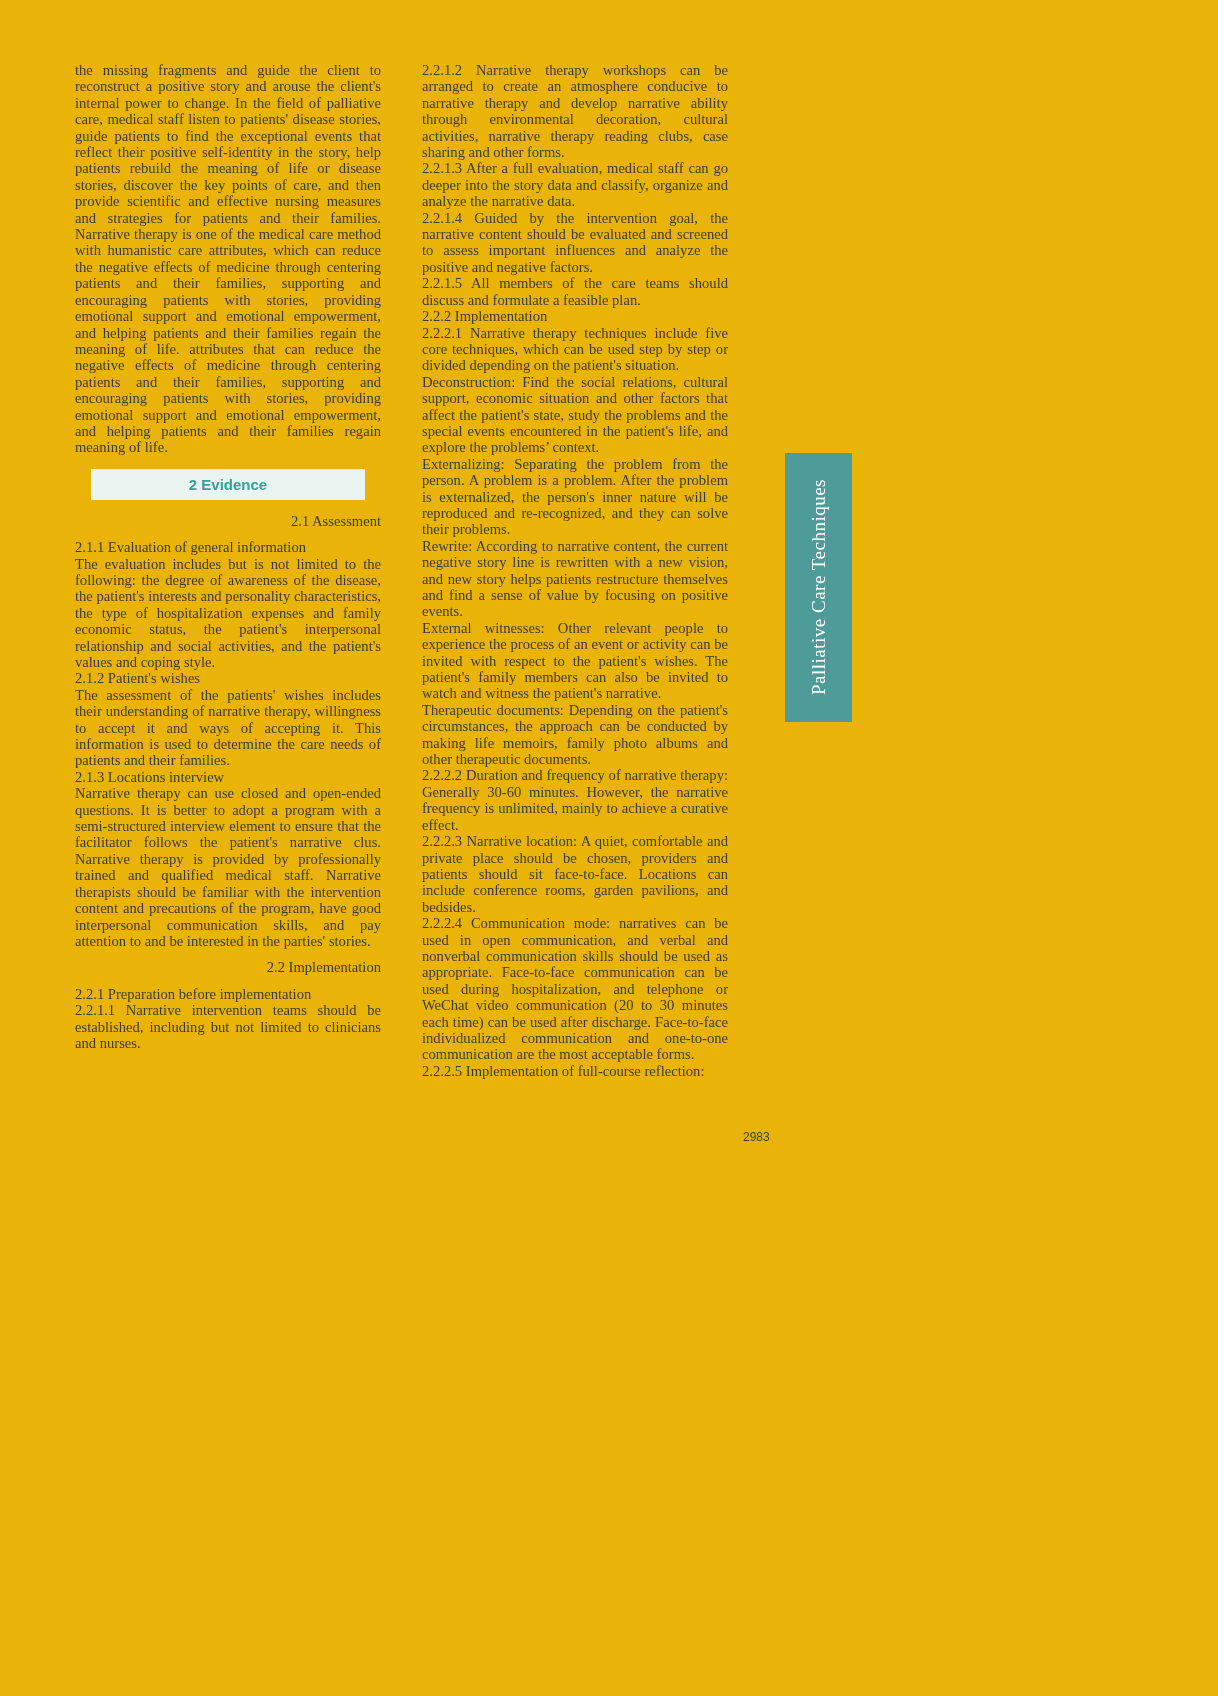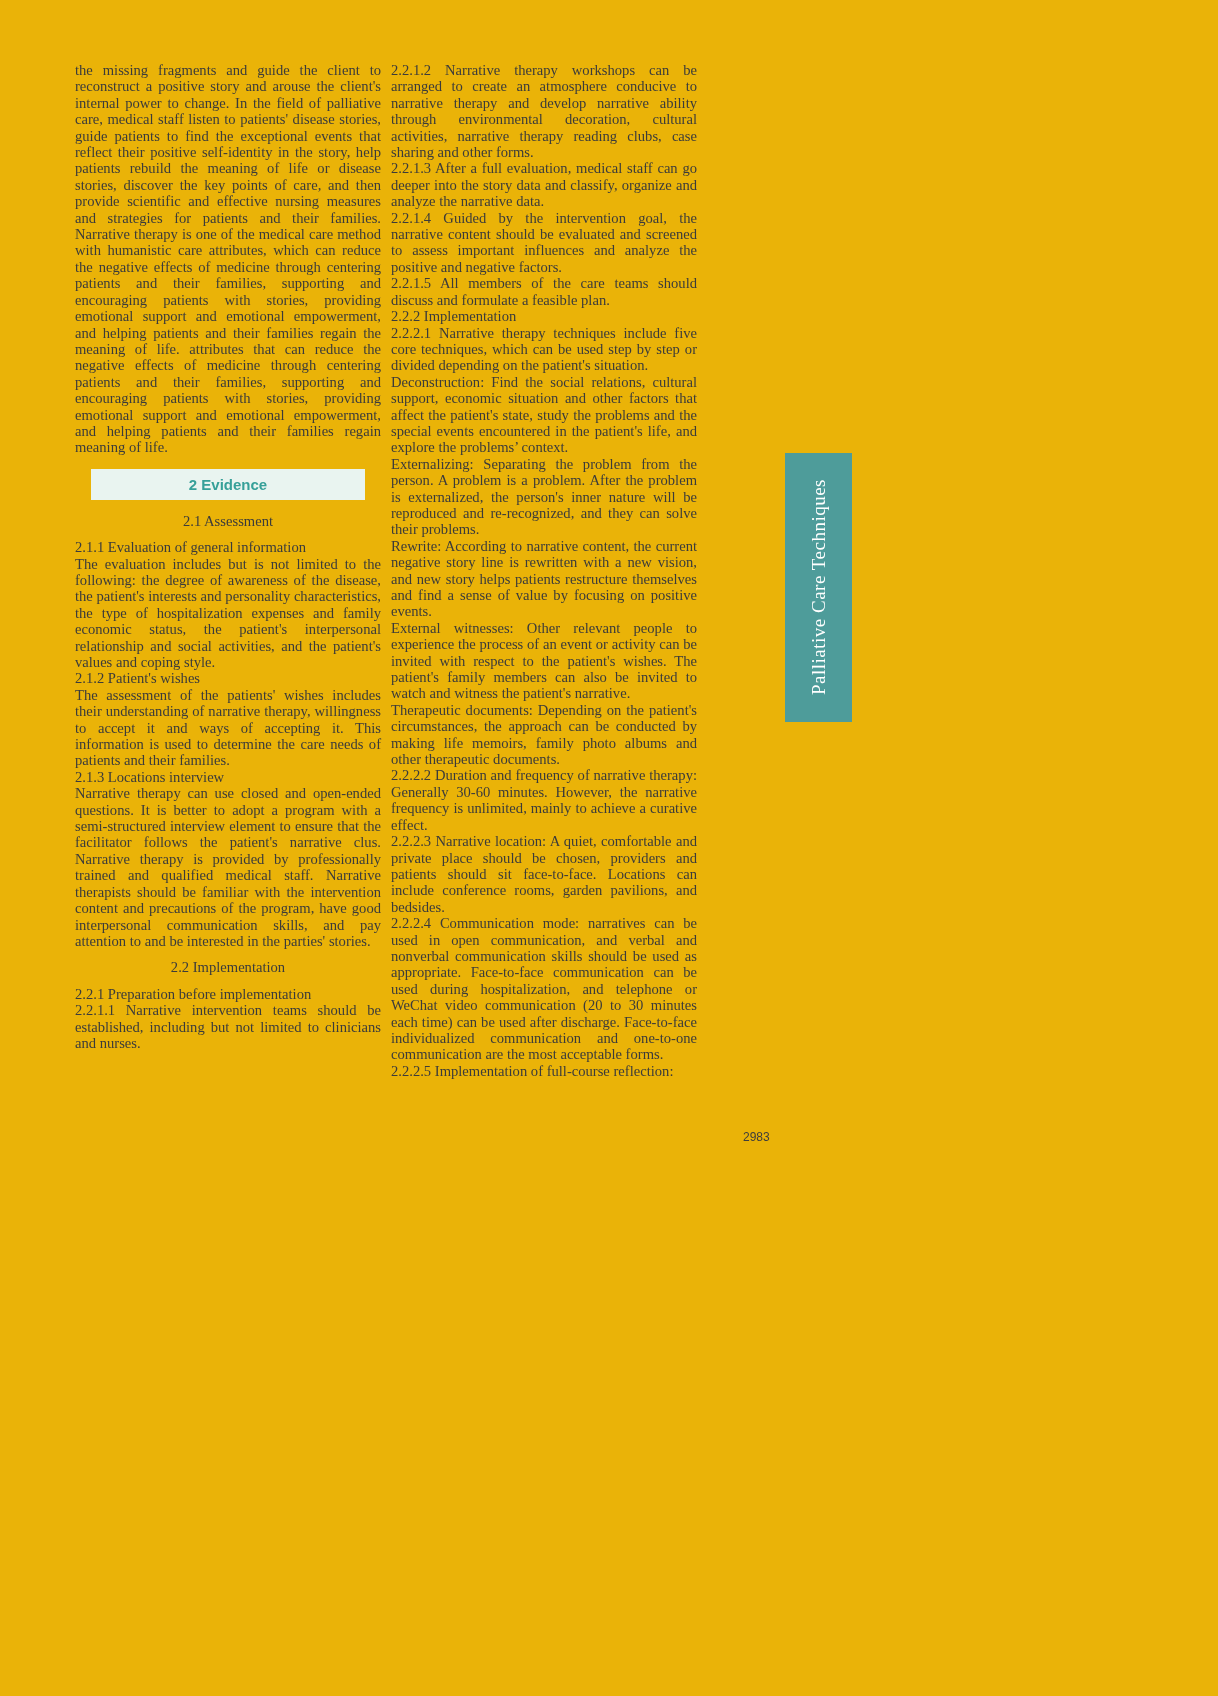--- a/index.html
+++ b/index.html
@@ -13,34 +13,34 @@
     overflow: hidden;
   }
   .col {
     position: absolute;
     top: 62px;
     width: 306px;
     font-size: 14.6px;
     line-height: 16.4px;
   }
   .col-left  { left: 75px; }
-  .col-right { left: 391px; }
+  .col-right { left: 422px; }
   .blk { text-align: justify; margin: 0; }
   .blk.banner {
     background: var(--banner-bg, #E9F4F0);
     color: var(--banner-text, #36A099);
     font-family: "Liberation Sans", sans-serif;
     font-weight: bold;
     font-size: 15px;
     line-height: 17px;
     text-align: center;
     padding: 7px 0;
     margin: 13px 16px;
   }
-  .blk.subheading { margin: 10px 0; text-align: center; }
+  .blk.subheading { margin: 10px 0; text-align: right; }
   .side-tab {
     position: absolute;
     left: 785px;
     top: 453px;
     width: 67px;
     height: 269px;
     background: var(--tab-bg, #4E9C9A);
     display: flex;
     align-items: center;
     justify-content: center;

